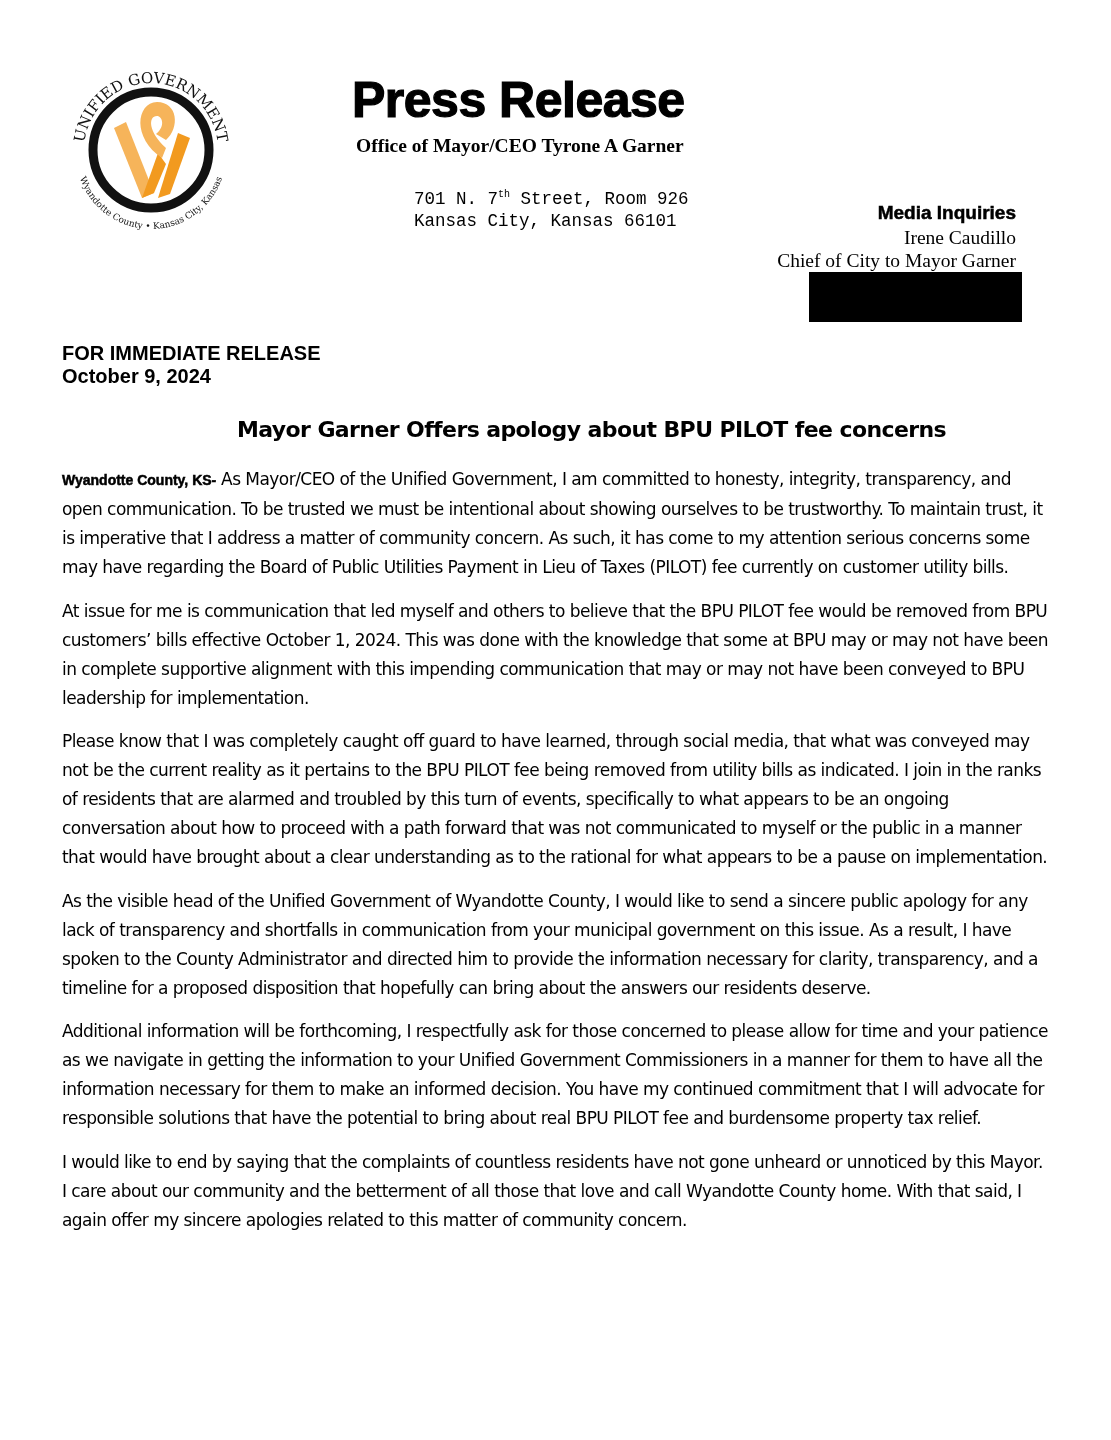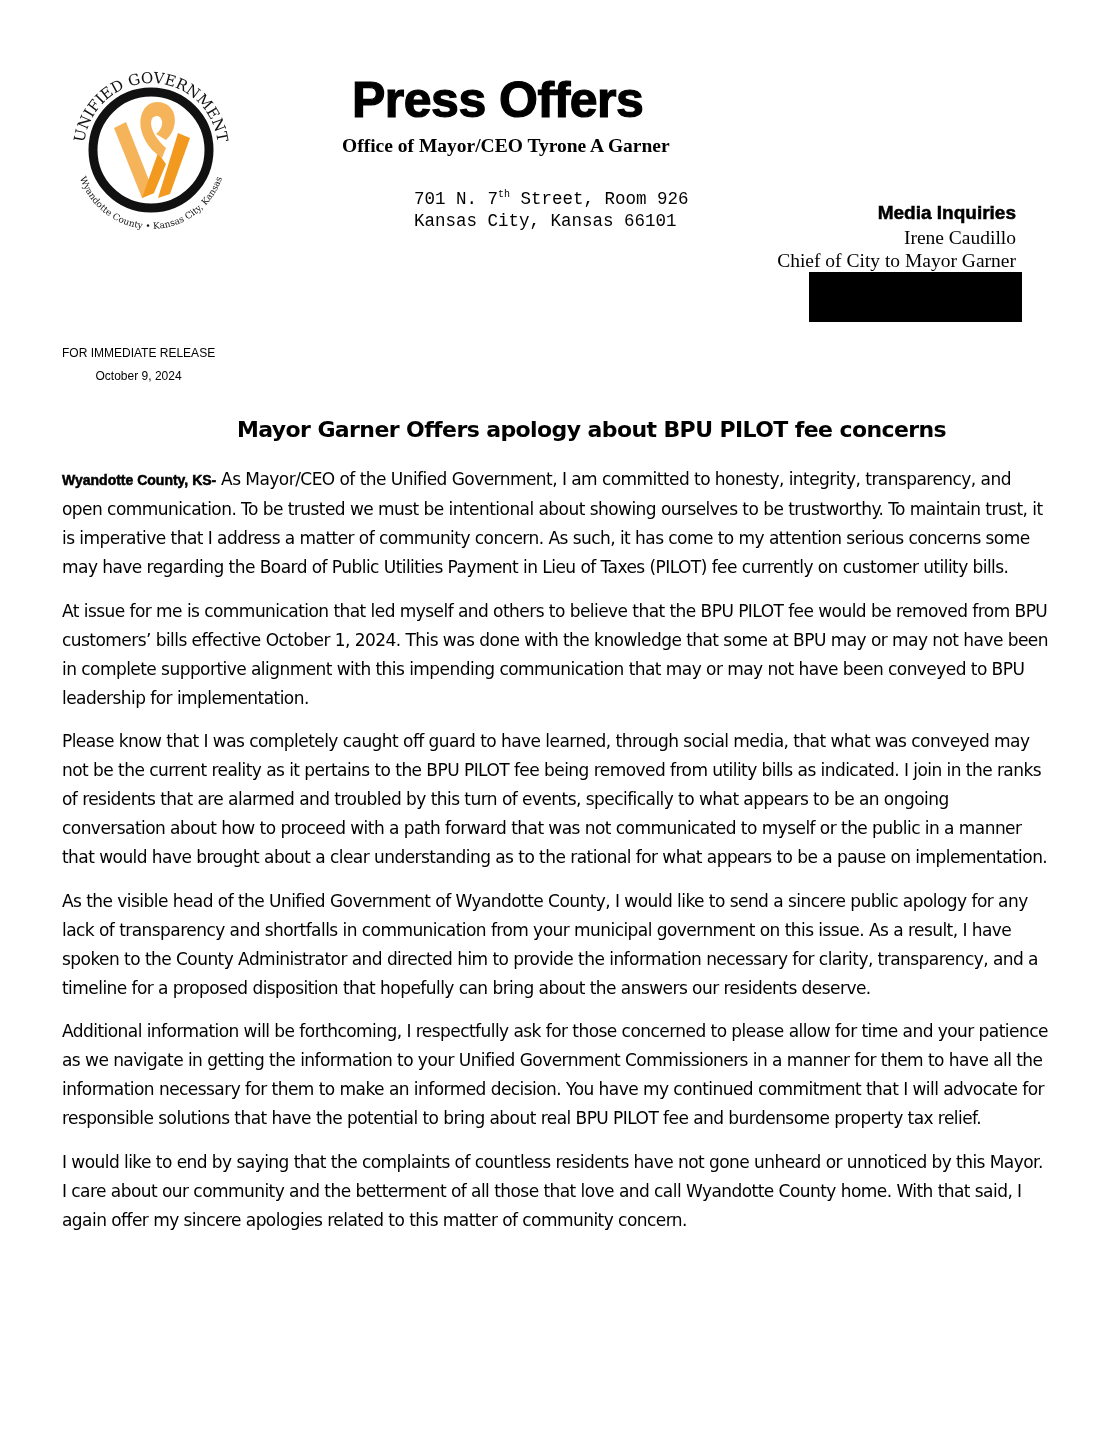--- a/index.html
+++ b/index.html
@@ -1,28 +1,28 @@
 <!DOCTYPE html>
 <html><head>
 <meta charset="utf-8">
 <style>
   html, body { margin: 0; padding: 0; background: #ffffff; }
   body { width: 1111px; height: 1440px; position: relative; overflow: hidden; color: #000; }
   .logo { position: absolute; left: 62px; top: 58px; width: 178px; height: 172px; }
   .title { position: absolute; left: 352px; top: 68px; font-family: "Liberation Sans", sans-serif; font-weight: 900; font-size: 50px; letter-spacing: -0.5px; line-height: 64px; -webkit-text-stroke: 1.2px #000; }
-  .office { position: absolute; left: 342px; top: 134px; font-family: "Liberation Serif", serif; font-weight: bold; font-size: 19.5px; line-height: 24px; }
+  .office { position: absolute; left: 356px; top: 134px; font-family: "Liberation Serif", serif; font-weight: bold; font-size: 19.5px; line-height: 24px; }
   .addr { position: absolute; left: 414px; font-family: Liberation Mono, monospace; font-size: 17.5px; line-height: 22px; margin-top: 32px; }
   .addr1 { top: 156px; }
   .addr2 { top: 178px; text-align: right; }
   .addr sup { font-size: 10px; vertical-align: 7px; line-height: 0; }
   .media { position: absolute; right: 95px; top: 200px; text-align: right; }
   .media-title { font-family: "Liberation Sans", sans-serif; font-weight: 900; font-size: 19px; line-height: 26px; -webkit-text-stroke: 0.5px #000; }
   .media-line { font-family: "Liberation Serif", serif; font-size: 19.5px; line-height: 23px; }
   .redaction { position: absolute; left: 809px; top: 272px; width: 213px; height: 50px; background: #000; }
-  .release { position: absolute; left: 62px; top: 342px; font-family: "Liberation Sans", sans-serif; font-weight: normal; font-size: 12px; line-height: 23px; text-align: center; }
+  .release { position: absolute; left: 62px; top: 342px; font-family: "Liberation Sans", sans-serif; font-weight: bold; font-size: 20px; line-height: 23px; }
   .headline { position: absolute; left: 0; width: 1111px; top: 413px; text-align: center; font-family: "DejaVu Sans", sans-serif; font-weight: bold; font-size: 22px; letter-spacing: -0.6px; line-height: 34px; padding-left: 36px; }
   .body { position: absolute; left: 62px; top: 465px; width: 990px; font-family: "DejaVu Sans", sans-serif; font-size: 17px; letter-spacing: -0.55px; line-height: 29px; }
   .body p { margin: 0 0 14.5px 0; }
   .dateline { font-family: "Liberation Sans", sans-serif; font-weight: 900; letter-spacing: 0; font-size: 14px; -webkit-text-stroke: 0.5px #000; }
 </style>
 </head>
 <body>
 
 <div class="logo">
   <svg width="178" height="172" viewBox="0 0 178 172">
@@ -39,21 +39,21 @@
     </g>
     <text font-family="DejaVu Serif, serif" font-size="15" fill="#111">
       <textPath href="#topArc" startOffset="50%" text-anchor="middle">UNIFIED GOVERNMENT</textPath>
     </text>
     <text font-family="DejaVu Serif, serif" font-size="9" fill="#111">
       <textPath href="#botArc" startOffset="50%" text-anchor="middle">Wyandotte County • Kansas City, Kansas</textPath>
     </text>
   </svg>
 </div>
 
-<div class="title">Press Offers</div>
+<div class="title">Press Release</div>
 <div class="office">Office of Mayor/CEO Tyrone A Garner</div>
 <div class="addr addr1"><span>701 N. 7</span><sup>th</sup><span> Street, Room 926</span></div>
 <div class="addr addr2">Kansas City, Kansas 66101</div>
 
 <div class="media">
   <div class="media-title">Media Inquiries</div>
   <div class="media-line">Irene Caudillo</div>
   <div class="media-line">Chief of City to Mayor Garner</div>
 </div>
 <div class="redaction"></div>

